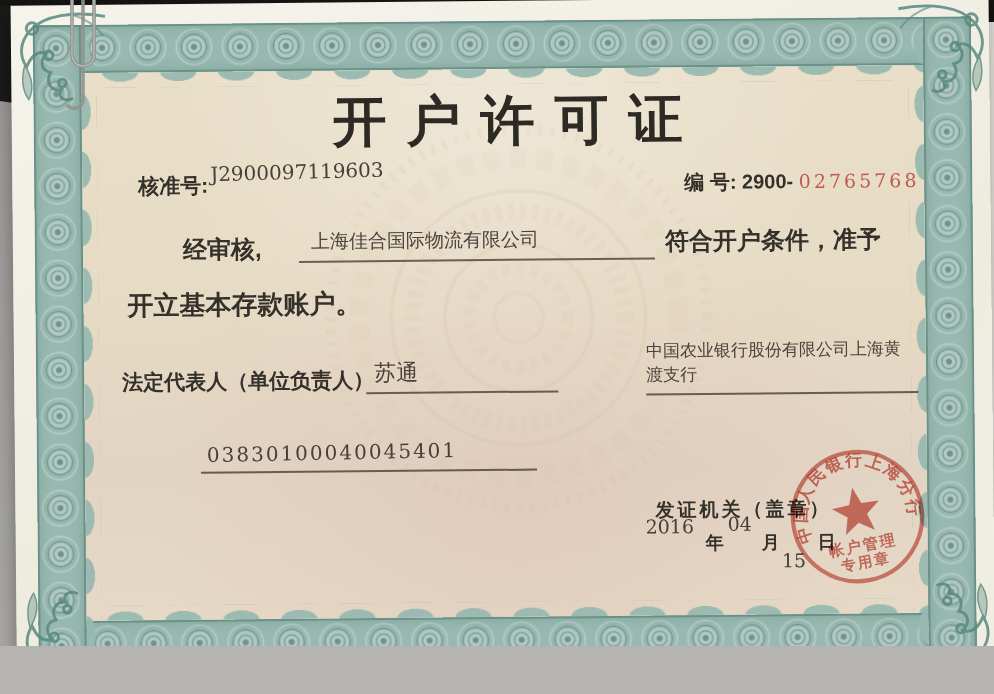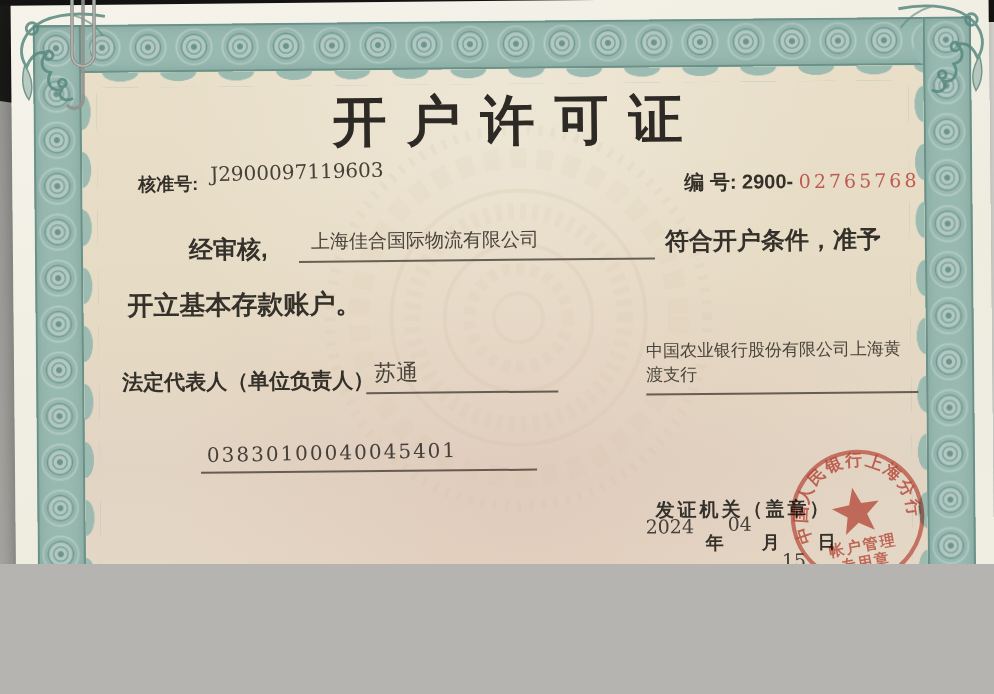--- a/index.html
+++ b/index.html
@@ -2,21 +2,21 @@
 <html><head>
 <meta charset="utf-8">
 <style>
   html,body{margin:0;padding:0;}
   body{
     width:994px;height:694px;overflow:hidden;
     font-family:"Liberation Sans",sans-serif;
     background:#b5b4b0;
   }
   .photo{
-    position:relative;width:994px;height:564px;overflow:hidden;
+    position:relative;width:994px;height:646px;overflow:hidden;
     background:linear-gradient(100deg,#9b9a96 0%,#b3b2ae 18%,#cfcdc7 48%,#e7e5df 78%,#f1efe9 100%);
   }
   .dark-strip{position:absolute;top:0;left:0;right:0;height:22px;background:#151514;}
   .dark-wedge{position:absolute;top:6px;left:0;width:14px;height:96px;background:#1a1a19;transform:skewY(9deg);}
   
   .cert{
     position:absolute;left:12px;top:3px;width:978px;height:688px;
     transform:rotate(-0.55deg);transform-origin:28% 22%;
     background:linear-gradient(160deg,#f6f3eb 0%,#eeebdf 55%,#f0ede3 100%);
     box-shadow:0 6px 20px rgba(0,0,0,.38);
@@ -130,29 +130,29 @@
           <use href="#flourish"></use>
         </svg></div>
     <div class="corner c-br"><svg viewBox="0 0 100 100">
           <use href="#flourish"></use>
         </svg></div>
 
     <div class="content">
 
       <div class="abs title">开户许可证</div>
 
-      <div class="abs lbl" style="left:126px;top:168px;font-size:18px;">核准号:</div>
+      <div class="abs lbl" style="left:126px;top:168px;font-size:21px;">核准号:</div>
       <div class="abs serif-num" style="left:198px;top:157px;font-size:20px;transform:rotate(-1deg);">J2900097119603</div>
 
       <div class="abs" style="left:672px;top:170px;font-size:20px;">
         <span class="lbl">编 号: 2900-</span>
         <span class="red-num" style="font-size:19px;">02765768</span>
       </div>
 
-      <div class="abs lbl" style="left:176px;top:230px;font-size:24px;">经审核,</div>
+      <div class="abs lbl" style="left:170px;top:230px;font-size:24px;">经审核,</div>
       <div class="abs" style="left:298px;top:226px;font-size:19px;color:#4a443c;">上海佳合国际物流有限公司</div>
       <div class="fill-line" style="left:286px;top:258px;width:356px;"></div>
       <div class="abs lbl" style="left:652px;top:226px;font-size:24px;">符合开户条件，准予</div>
 
       <div class="abs lbl" style="left:114px;top:284px;font-size:26px;">开立基本存款账户。</div>
 
       <div class="abs lbl" style="left:108px;top:364px;font-size:21px;">法定代表人（单位负责人）</div>
       <div class="abs" style="left:360px;top:356px;font-size:22px;color:#4a443c;">苏通</div>
       <div class="fill-line" style="left:352px;top:390px;width:192px;"></div>
 
@@ -160,21 +160,21 @@
         <div>中国农业银行股份有限公司上海黄</div>
         <div>渡支行</div>
       </div>
       <div class="fill-line" style="left:632px;top:394px;width:272px;"></div>
 
       <div class="abs serif-num" style="left:192px;top:438px;font-size:20px;letter-spacing:2px;transform:rotate(-0.6deg);">03830100040045401</div>
       <div class="fill-line" style="left:186px;top:468px;width:336px;"></div>
 
       <div class="abs lbl" style="left:640px;top:498px;font-size:19px;letter-spacing:3px;">发证机关（盖章）</div>
 
-      <div class="abs serif-num" style="left:630px;top:516px;font-size:19px;">2024</div>
+      <div class="abs serif-num" style="left:630px;top:516px;font-size:19px;">2016</div>
       <div class="abs lbl" style="left:690px;top:532px;font-size:18px;">年</div>
       <div class="abs serif-num" style="left:712px;top:514px;font-size:19px;">04</div>
       <div class="abs lbl" style="left:746px;top:532px;font-size:18px;">月</div>
       <div class="abs serif-num" style="left:766px;top:511px;font-size:19px;margin-top:40px;">15</div>
       <div class="abs lbl" style="left:802px;top:532px;font-size:18px;">日</div>
 
       <svg class="stamp" viewBox="0 0 140 140">
         <defs>
             <path id="arcP" d="M 25.6,90.7 A 49,49 0 1 1 114.4,90.7" fill="none"></path>
           </defs>

